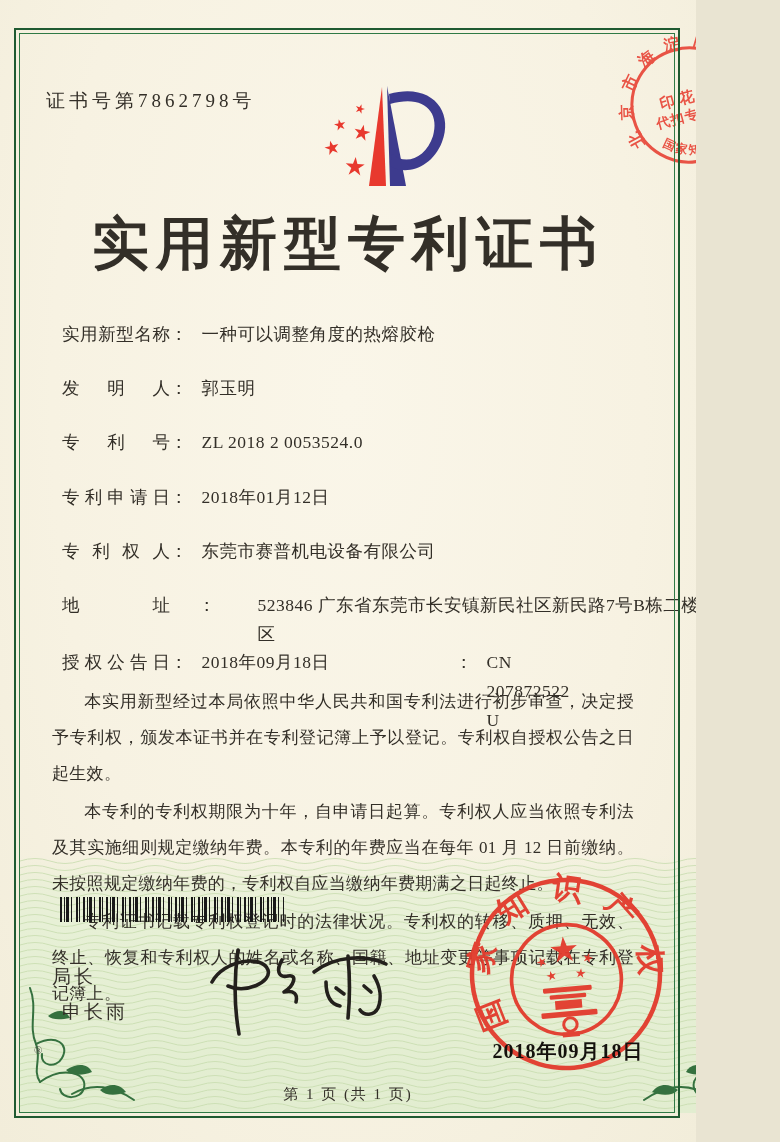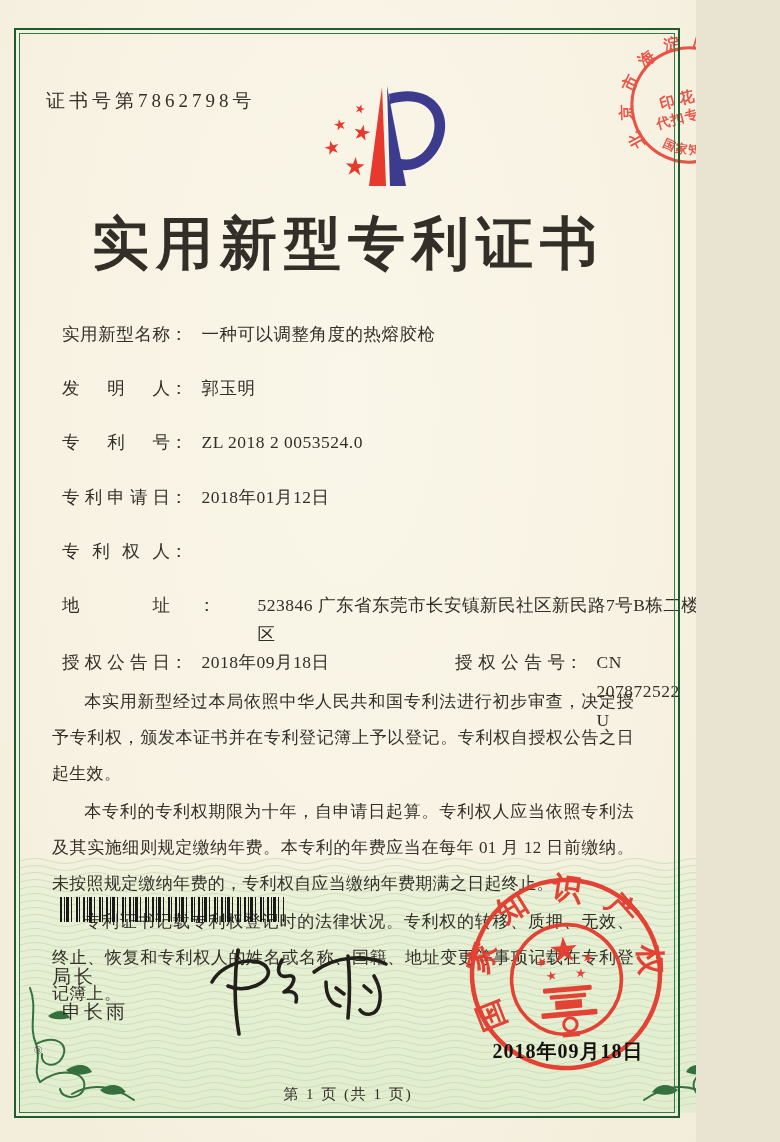--- a/index.html
+++ b/index.html
@@ -192,32 +192,32 @@
     <span class="fval">ZL 2018 2 0053524.0</span>
   </div>
   <div class="frow" style="top:483px">
     <span class="flab">专利申请日</span>
       <span class="fcolon">：</span>
     <span class="fval">2018年01月12日</span>
   </div>
   <div class="frow" style="top:537px">
     <span class="flab">专利权人</span>
       <span class="fcolon">：</span>
+    <span class="fval">东莞市赛普机电设备有限公司</span>
   </div>
   <div class="frow addr" style="top:591px">
     <span class="flab">地址</span>
       <span class="fcolon">：</span>
     <span class="fval">523846 广东省东莞市长安镇新民社区新民路7号B栋二楼B区</span>
   </div>
   <div class="frow" style="top:648px">
     <span class="flab">授权公告日</span>
       <span class="fcolon">：</span>
     <span class="fval">2018年09月18日</span>
     <span class="pair2">
-      <span class="flab">授权公告号</span>
         <span class="fcolon">：</span>
       <span class="fval">CN 207872522 U</span>
     </span>
   </div>
 
   <div class="paras">
     <p>本实用新型经过本局依照中华人民共和国专利法进行初步审查，决定授予专利权，颁发本证书并在专利登记簿上予以登记。专利权自授权公告之日起生效。</p>
     <p>本专利的专利权期限为十年，自申请日起算。专利权人应当依照专利法及其实施细则规定缴纳年费。本专利的年费应当在每年 01 月 12 日前缴纳。未按照规定缴纳年费的，专利权自应当缴纳年费期满之日起终止。</p>
     <p>专利证书记载专利权登记时的法律状况。专利权的转移、质押、无效、终止、恢复和专利权人的姓名或名称、国籍、地址变更等事项记载在专利登记簿上。</p>
   </div>

